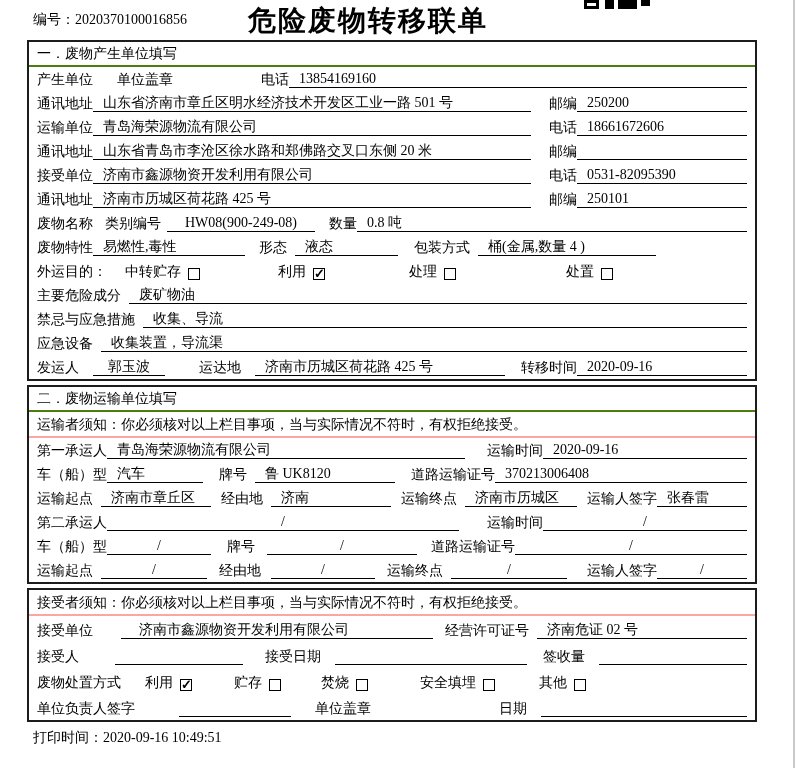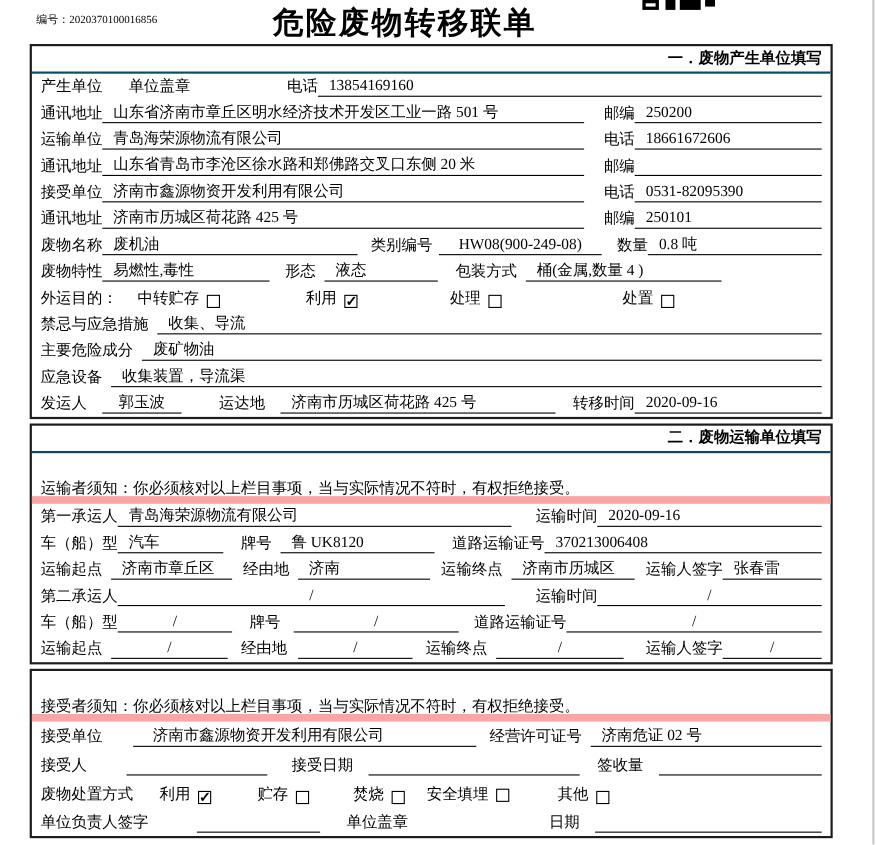--- a/index.html
+++ b/index.html
@@ -7,35 +7,35 @@
   body {
     width:796px; height:768px;
     font-family:"Liberation Serif","DejaVu Serif",serif;
     color:#000; font-size:14px;
   }
   .page { position:relative; width:796px; height:768px; overflow:hidden; background:#fff; }
   .edge-line { position:absolute; right:1px; top:0; width:2px; height:100%; background:#c9c9c9; }
 
   
   .doc-header { position:relative; height:40px; }
-  .doc-no { position:absolute; left:33px; top:11px; font-size:10px; white-space:nowrap; }
+  .doc-no { position:absolute; left:33px; top:11px; font-size:14px; white-space:nowrap; }
   .doc-title { position:absolute; left:0; right:60px; top:2px; text-align:center; font-size:28px; font-weight:bold; letter-spacing:2px; }
   .qr { position:absolute; left:584px; top:0; width:70px; height:10px; }
   .qr i { position:absolute; background:#000; }
   .qr .q1 { left:0; top:0; width:15px; height:9px; background:transparent; border:3px solid #000; }
   .qr .q2 { left:21px; top:0; width:9px; height:9px; }
   .qr .q3 { left:34px; top:0; width:19px; height:9px; }
   .qr .q4 { left:57px; top:0; width:9px; height:6px; }
 
   
   .section { width:730px; margin:0 0 4px 27px; border:2px solid #1c1c1c; background:#fff; }
-  .sec-title { font-weight:bold; font-size:14px; padding:3px 8px 2px 8px; border-bottom:2px solid #0c4a6e; line-height:18px;text-align:right; }
+  .sec-title { font-weight:normal; font-size:14px; padding:3px 8px 2px 8px; border-bottom:2px solid #4d7c0f; line-height:18px; }
   .row { display:flex; align-items:flex-end; padding:0 8px 3px 8px; height:24px; }
   .s3 .row { height:26px; }
-  .notice-row { padding:4px 8px 3px 8px; border-bottom:7px solid #fca5a5; height:26px; line-height:18px; white-space:nowrap;margin-top:20px; }
+  .notice-row { padding:4px 8px 3px 8px; border-bottom:2px solid #fca5a5; height:26px; line-height:18px; white-space:nowrap; }
   .lbl { white-space:nowrap; line-height:17px; }
   .val { border-bottom:1px solid #000; white-space:nowrap; padding:0 2px 0 10px; line-height:17px; overflow:hidden; }
   .val.c { text-align:center; padding:0 2px; }
   .fill { flex:1; }
   .sp { flex:1; }
 
   
   .opt { white-space:nowrap; display:inline-flex; align-items:flex-end; line-height:17px; }
   .cb { display:inline-block; width:12px; height:12px; border:1px solid #000; margin-left:7px; position:relative; flex:none; }
   .cb.checked::after { content:"\2713"; position:absolute; left:0px; top:-4px; font-size:13px; font-weight:bold; }
@@ -102,21 +102,20 @@
 
     <div class="row">
       <span class="lbl">通讯地址</span>
       <span class="val" style="width:438px;">济南市历城区荷花路 425 号</span>
       <span class="lbl" style="margin-left:18px;">邮编</span>
       <span class="val fill">250101</span>
     </div>
 
     <div class="row">
       <span class="lbl">废物名称</span>
-      <span class="val" style="width:232px;">废机油</span>
       <span class="lbl" style="margin-left:12px;">类别编号</span>
       <span class="val c" style="width:148px;margin-left:6px;">HW08(900-249-08)</span>
       <span class="lbl" style="margin-left:14px;">数量</span>
       <span class="val fill">0.8 吨</span>
     </div>
 
     <div class="row">
       <span class="lbl">废物特性</span>
       <span class="val" style="width:152px;">易燃性,毒性</span>
       <span class="lbl" style="margin-left:14px;">形态</span>
@@ -140,27 +139,27 @@
         <span>处理</span>
         <span class="cb"></span>
       </span>
       <span class="opt" style="margin-left:110px;">
         <span>处置</span>
         <span class="cb"></span>
       </span>
     </div>
 
     <div class="row">
+      <span class="lbl">主要危险成分</span>
+      <span class="val fill" style="margin-left:8px;">废矿物油</span>
+    </div>
+
+    <div class="row">
       <span class="lbl">禁忌与应急措施</span>
       <span class="val fill" style="margin-left:8px;">收集、导流</span>
-    </div>
-
-    <div class="row">
-      <span class="lbl">主要危险成分</span>
-      <span class="val fill" style="margin-left:8px;">废矿物油</span>
     </div>
 
     <div class="row">
       <span class="lbl">应急设备</span>
       <span class="val fill" style="margin-left:8px;">收集装置，导流渠</span>
     </div>
 
     <div class="row">
       <span class="lbl">发运人</span>
       <span class="val c" style="width:72px;margin-left:14px;">郭玉波</span>
@@ -258,21 +257,21 @@
         <span class="cb checked"></span>
       </span>
       <span class="opt" style="margin-left:42px;">
         <span>贮存</span>
         <span class="cb"></span>
       </span>
       <span class="opt" style="margin-left:40px;">
         <span>焚烧</span>
         <span class="cb"></span>
       </span>
-      <span class="opt" style="margin-left:20px;align-items:center;">
+      <span class="opt" style="margin-left:52px;">
         <span>安全填埋</span>
         <span class="cb"></span>
       </span>
       <span class="opt" style="margin-left:44px;">
         <span>其他</span>
         <span class="cb"></span>
       </span>
     </div>
 
     <div class="row">

